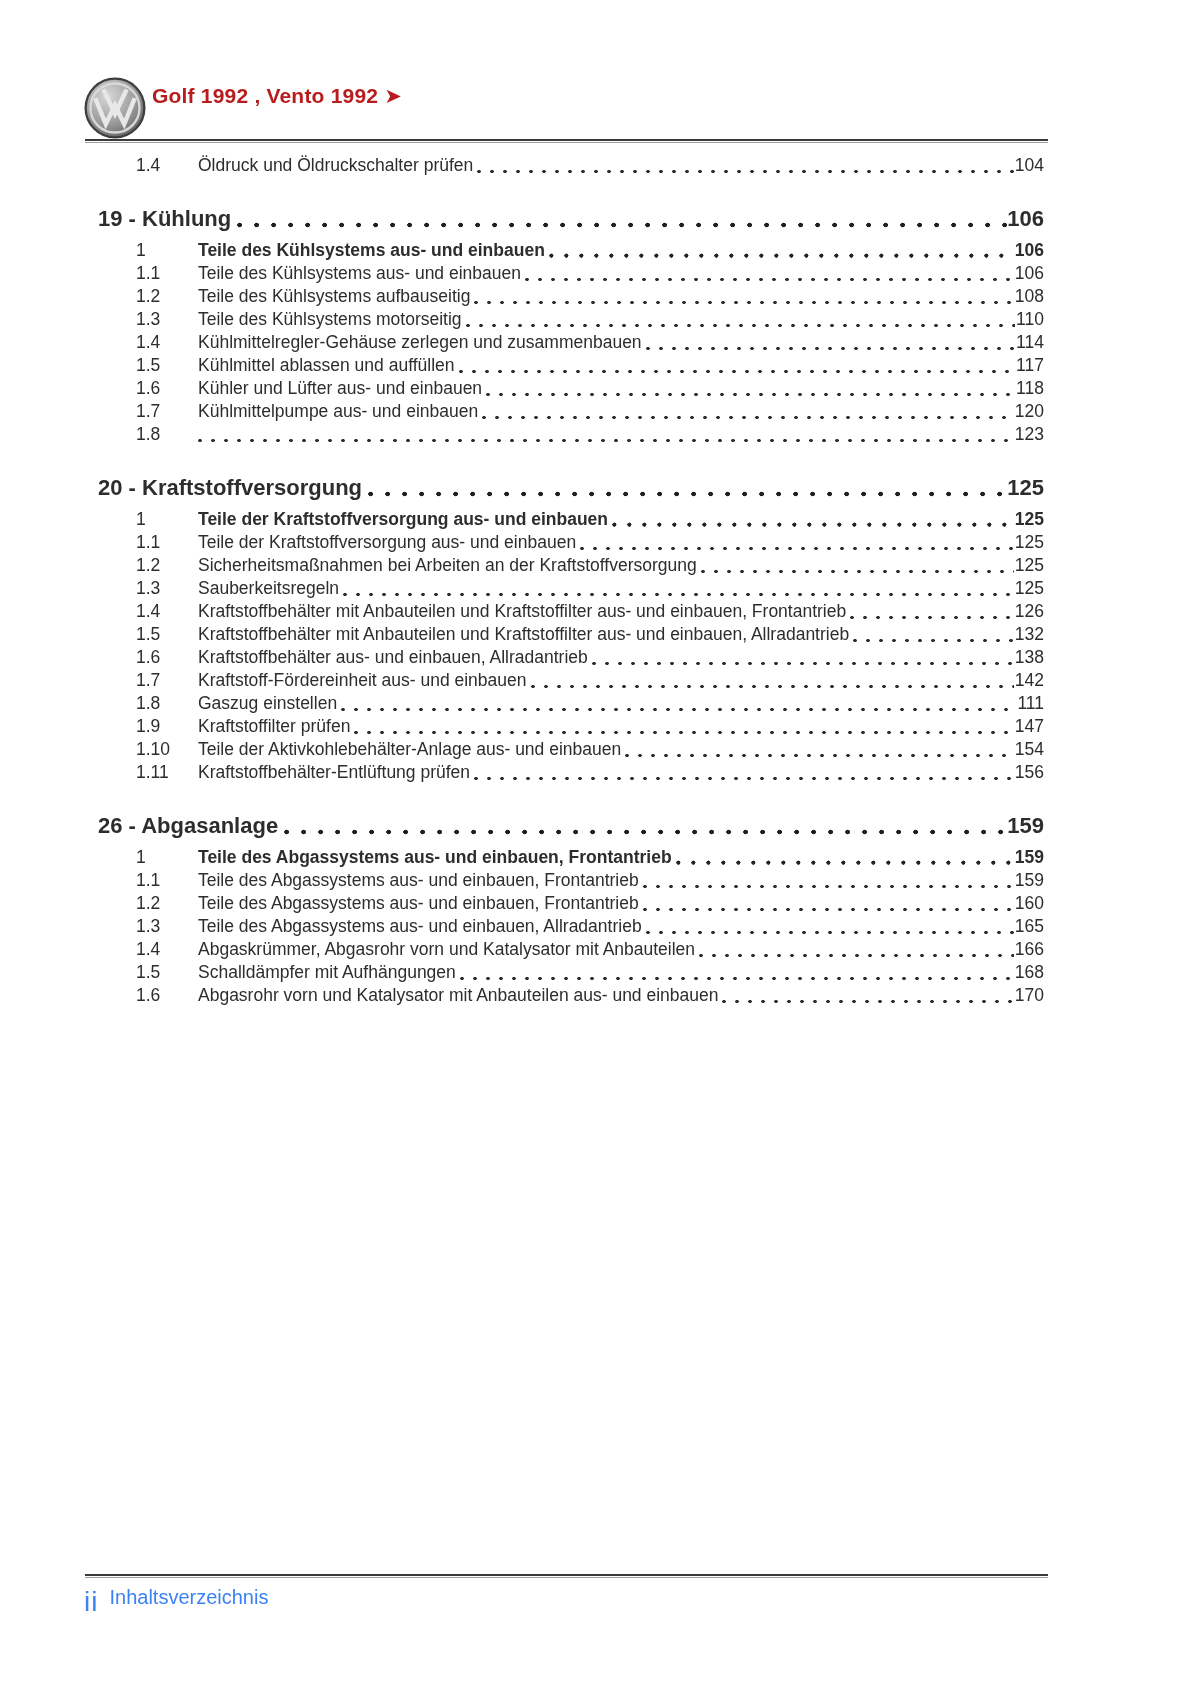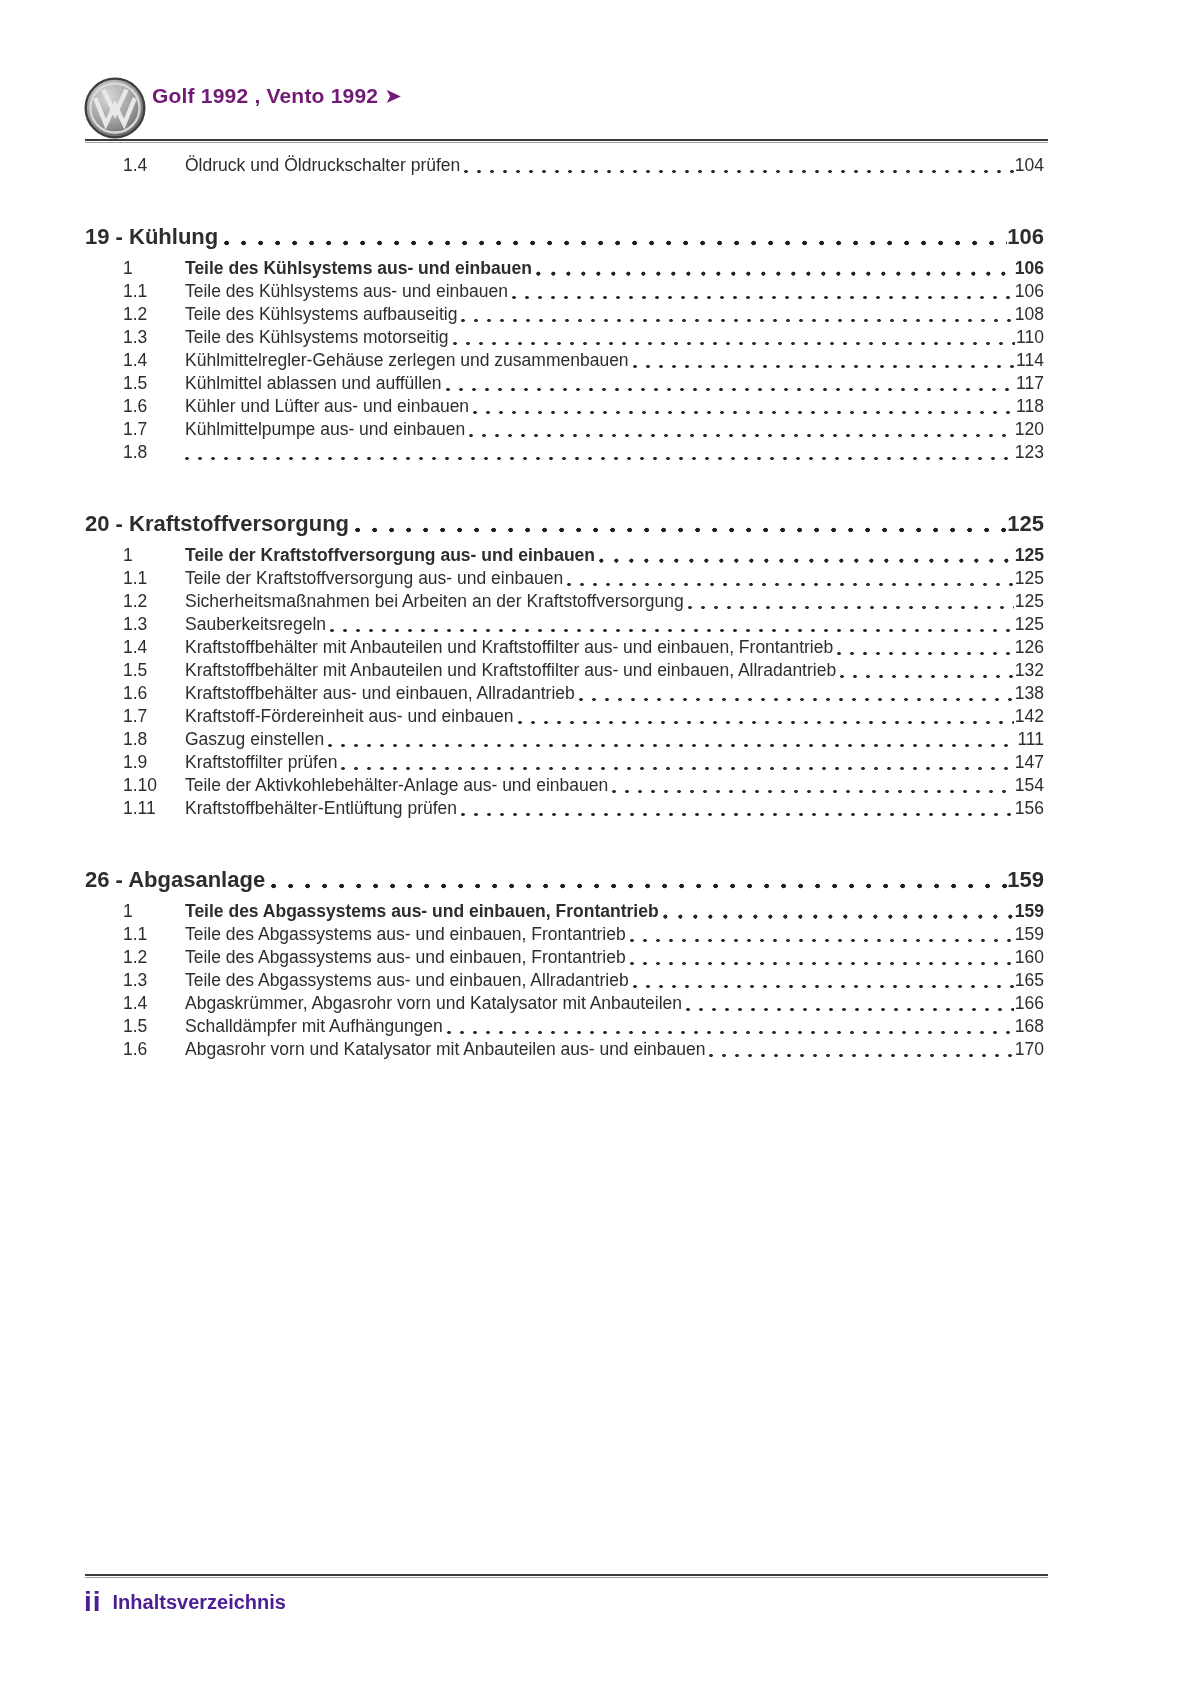--- a/index.html
+++ b/index.html
@@ -12,30 +12,30 @@
     overflow:hidden;
   }
 
   
   .logo {
     position:absolute; left:84px; top:77px; width:62px; height:62px;
   }
   .header-text {
     position:absolute; left:152px; top:82px;
     font-size:21px; font-weight:bold; line-height:27px;
-    letter-spacing:0.2px; color:#701a75; white-space:nowrap;
+    letter-spacing:0.2px; color:#b91c1c; white-space:nowrap;
   }
   .rule {
     position:absolute; left:85px; width:963px; height:4px;
     border-top:2px solid #3c3c3c; border-bottom:1px solid #9e9e9e;
   }
   .rule-header { top:139px; }
 
   
-  .toc { position:absolute; left:0; top:155px; width:1190px; }
+  .toc { position:absolute; left:0; top:155px; width:1190px;padding-left:13px; }
 
   .row {
     display:flex; align-items:baseline;
     height:23px; font-size:17.5px;
     padding-left:123px; padding-right:146px;
     white-space:nowrap;
   }
   .row .num { width:62px; flex:0 0 62px; }
   .row .title { flex:0 0 auto; padding-right:4px; }
   .leader {
@@ -44,41 +44,40 @@
     background:radial-gradient(circle at 2px 2.5px, #2e2e2e 1.55px, rgba(0,0,0,0) 1.95px) left bottom / 13px 5px repeat-x;
   }
   .row .page { flex:0 0 auto; padding-left:1px; }
 
   .row.bold .title, .row.bold .page { font-weight:bold; }
   .row.bold .leader {
     background:radial-gradient(circle at 2.4px 2.6px, #242424 1.85px, rgba(0,0,0,0) 2.3px) left bottom / 15px 6px repeat-x;
     height:6px;
   }
 
-  .section { margin-top:44px; }
+  .section { margin-top:26px; }
   .section-heading {
     display:flex; align-items:baseline;
     padding-left:85px; padding-right:146px;
     font-size:22px; font-weight:bold; line-height:30px;
     margin-bottom:6px; white-space:nowrap;
   }
   .section-heading .label { flex:0 0 auto; padding-right:6px; }
   .section-heading .leader {
     height:7px; margin-bottom:5px;
     background:radial-gradient(circle at 2.6px 3px, #202020 2.1px, rgba(0,0,0,0) 2.6px) left bottom / 17px 7px repeat-x;
   }
   .section-heading .page { flex:0 0 auto; }
 
   
   .rule-footer { top:1574px; }
   .footer-text {
     position:absolute; left:84px; top:1586px;
-    display:flex; align-items:center; gap:11px;
-    color:#4c1d95;
-    font-weight:bold;
+    display:flex; align-items:flex-start; gap:11px;
+    color:#3b82f6;
   }
   .footer-text .marker { font-size:28px; letter-spacing:1px; }
   .footer-text .label  { font-size:20px; }
 </style>
 </head>
 <body>
 
 <div class="logo">
   <svg viewBox="0 0 64 64" width="62" height="62" aria-hidden="true">
     <defs>

